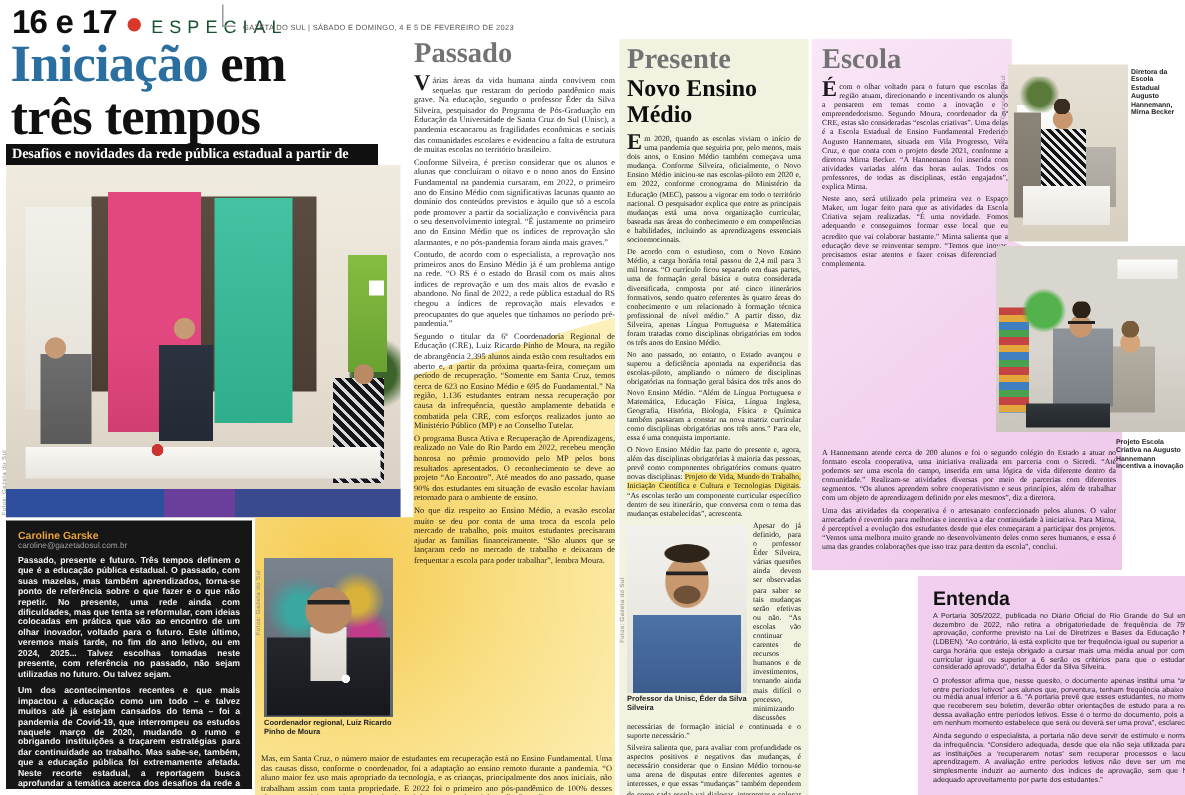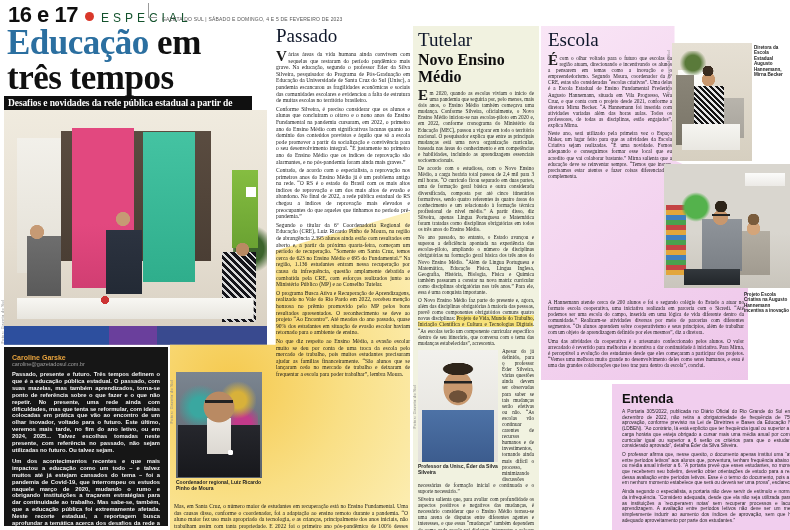--- a/index.html
+++ b/index.html
@@ -56,21 +56,21 @@
   .yellow-panel { position:absolute; left:170px; top:205px; width:240px; height:325px;
     background:radial-gradient(ellipse at 25% 55%, #f5c94e 0%, #f9df85 45%, #fdf2c0 100%);
     clip-path:polygon(44% 14%, 100% 2%, 100% 100%, 0 100%, 0 43%, 44% 43%); }
   .presente-panel { position:absolute; left:413px; top:26px; width:126px; height:504px; background:#f1f2e0; }
   .futuro-panel { position:absolute; left:541px; top:26px; width:207px; height:354px;
     background:linear-gradient(140deg,#f9e6f6 0%,#f3d3ef 55%,#eec7ea 100%);
     clip-path:polygon(0 0, 64.5% 0, 64.5% 38%, 100% 47%, 100% 100%, 0 100%); }
 
   
   .col { position:absolute; }
-  .kicker { font-weight:400; font-size:19px; line-height:20px; color:#0f172a; }
+  .kicker { font-weight:700; font-size:19px; line-height:20px; color:#737373; }
   .coltitle { font-weight:700; font-size:16px; line-height:16.5px; color:#0e0e0e; margin-top:2px; }
   .body { margin-top:5px; }
   .body p { font-size:5.6px; line-height:6.6px; text-align:justify; margin-bottom:2px; }
   .body-sm p { font-size:5.2px; line-height:6.1px; text-align:justify; margin-bottom:2px; }
   .dropcap::first-letter { font-size:15px; line-height:11px; float:left; padding-right:1.5px; font-weight:700; }
   .hl { background:#f7e27a; }
   .tail { position:absolute; left:174px; top:503px; width:234px; font-size:5.6px; line-height:6.6px; text-align:justify; }
 
   
   figure { position:absolute; }
@@ -139,21 +139,21 @@
 <body>
 
 <div class="page">
 
   <div class="hdr">
     <span class="pagenum">16 e 17</span><span class="reddot"></span><span class="section">ESPECIAL</span>
   </div>
   <div class="crop-mark"></div>
   <div class="masthead">GAZETA DO SUL | SÁBADO E DOMINGO, 4 E 5 DE FEVEREIRO DE 2023</div>
 
-  <h1 class="headline"><span class="blue">Educação</span><span> em</span><br><span>três tempos</span></h1>
+  <h1 class="headline"><span class="blue">Iniciação</span><span> em</span><br><span>três tempos</span></h1>
   <div class="deck">Desafios e novidades da rede pública estadual a partir de 2023</div>
 
   <div class="photo photo-main"></div>
   <span class="vcredit" style="left:0px; top:300px;">Fotos: Gazeta do Sul</span>
 
   <div class="intro">
     <div class="byline">Caroline Garske</div>
     <div class="bymail">caroline@gazetadosul.com.br</div>
     <p>Passado, presente e futuro. Três tempos definem o que é a educação pública estadual. O passado, com suas mazelas, mas também aprendizados, torna-se ponto de referência sobre o que fazer e o que não repetir. No presente, uma rede ainda com dificuldades, mas que tenta se reformular, com ideias colocadas em prática que vão ao encontro de um olhar inovador, voltado para o futuro. Este último, veremos mais tarde, no fim do ano letivo, ou em 2024, 2025... Talvez escolhas tomadas neste presente, com referência no passado, não sejam utilizadas no futuro. Ou talvez sejam.</p>
     <p>Um dos acontecimentos recentes e que mais impactou a educação como um todo – e talvez muitos até já estejam cansados do tema – foi a pandemia de Covid-19, que interrompeu os estudos naquele março de 2020, mudando o rumo e obrigando instituições a traçarem estratégias para dar continuidade ao trabalho. Mas sabe-se, também, que a educação pública foi extremamente afetada. Neste recorte estadual, a reportagem busca aprofundar a temática acerca dos desafios da rede a partir de 2023, entender alguns dos impactos sofridos e como isso vem a afetar a vida e o futuro do estudante.</p>
@@ -176,21 +176,21 @@
   </div>
 
   <figure class="ph-moura">
     <div class="photo-art"></div>
     <figcaption>Coordenador regional, Luiz Ricardo Pinho de Moura</figcaption>
   </figure>
   <span class="vcredit" style="left:169px; top:380px;">Fotos: Gazeta do Sul</span>
   <p class="tail">Mas, em Santa Cruz, o número maior de estudantes em recuperação está no Ensino Fundamental. Uma das causas disso, conforme o coordenador, foi a adaptação ao ensino remoto durante a pandemia. “O aluno maior fez uso mais apropriado da tecnologia, e as crianças, principalmente dos anos iniciais, não trabalham assim com tanta propriedade. E 2022 foi o primeiro ano pós-pandêmico de 100% desses alunos presenciais, que tiveram o primeiro aninho e o segundo aninho online”, explica.</p>
 
   <div class="col pres-col">
-    <h2 class="kicker">Tutelar</h2>
+    <h2 class="kicker">Presente</h2>
     <h3 class="coltitle">Novo Ensino Médio</h3>
     <div class="body body-sm">
       <p class="dropcap">Em 2020, quando as escolas viviam o início de uma pandemia que seguiria por, pelo menos, mais dois anos, o Ensino Médio também começava uma mudança. Conforme Silveira, oficialmente, o Novo Ensino Médio iniciou-se nas escolas-piloto em 2020 e, em 2022, conforme cronograma do Ministério da Educação (MEC), passou a vigorar em todo o território nacional. O pesquisador explica que entre as principais mudanças está uma nova organização curricular, baseada nas áreas do conhecimento e em competências e habilidades, incluindo as aprendizagens essenciais socioemocionais.</p>
       <p>De acordo com o estudioso, com o Novo Ensino Médio, a carga horária total passou de 2,4 mil para 3 mil horas. “O currículo ficou separado em duas partes, uma de formação geral básica e outra considerada diversificada, composta por até cinco itinerários formativos, sendo quatro referentes às quatro áreas do conhecimento e um relacionado à formação técnica profissional de nível médio.” A partir disso, diz Silveira, apenas Língua Portuguesa e Matemática foram tratadas como disciplinas obrigatórias em todos os três anos do Ensino Médio.</p>
       <p>No ano passado, no entanto, o Estado avançou e superou a deficiência apontada na experiência das escolas-piloto, ampliando o número de disciplinas obrigatórias na formação geral básica dos três anos do Novo Ensino Médio. “Além de Língua Portuguesa e Matemática, Educação Física, Língua Inglesa, Geografia, História, Biologia, Física e Química também passaram a constar na nova matriz curricular como disciplinas obrigatórias nos três anos.” Para ele, essa é uma conquista importante.</p>
       <p><span>O Novo Ensino Médio faz parte do presente e, agora, além das disciplinas obrigatórias à maioria das pessoas, prevê como componentes obrigatórios comuns quatro novas disciplinas: </span><span class="hl">Projeto de Vida, Mundo do Trabalho, Iniciação Científica e Cultura e Tecnologias Digitais</span><span>. “As escolas terão um componente curricular específico dentro de seu itinerário, que conversa com o tema das mudanças estabelecidas”, acrescenta.</span></p>
       <figure class="ph-eder-f">
         <div class="photo-art"></div>
         <figcaption>Professor da Unisc, Éder da Silva Silveira</figcaption>
       </figure>

